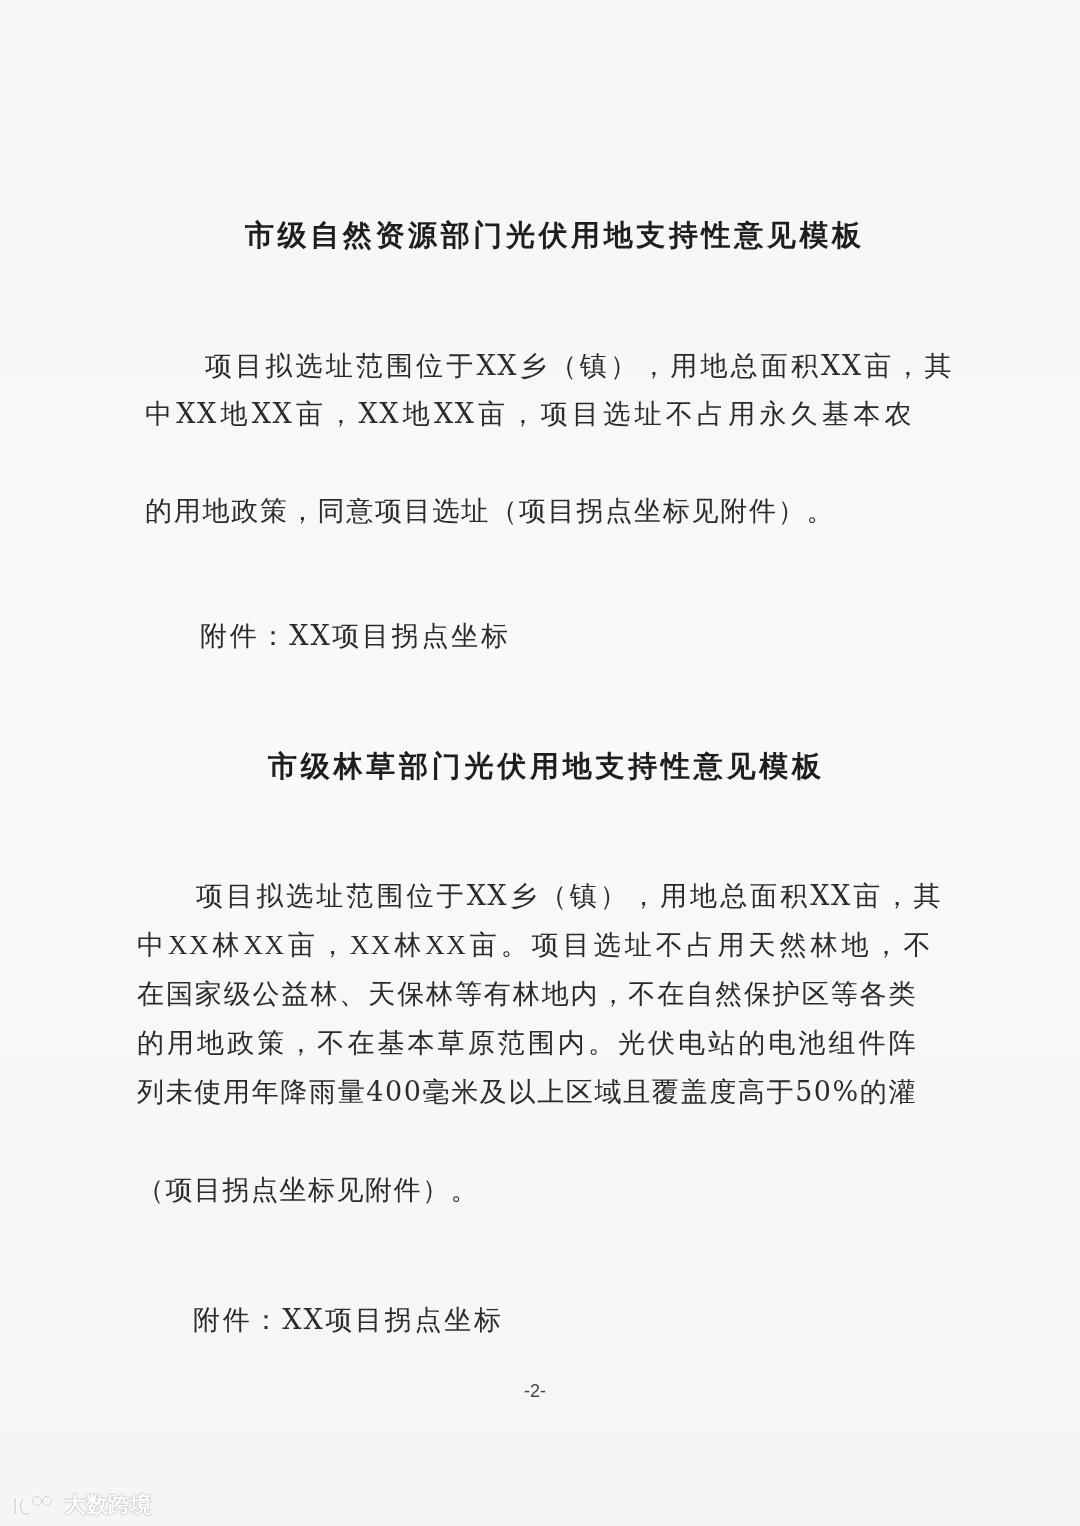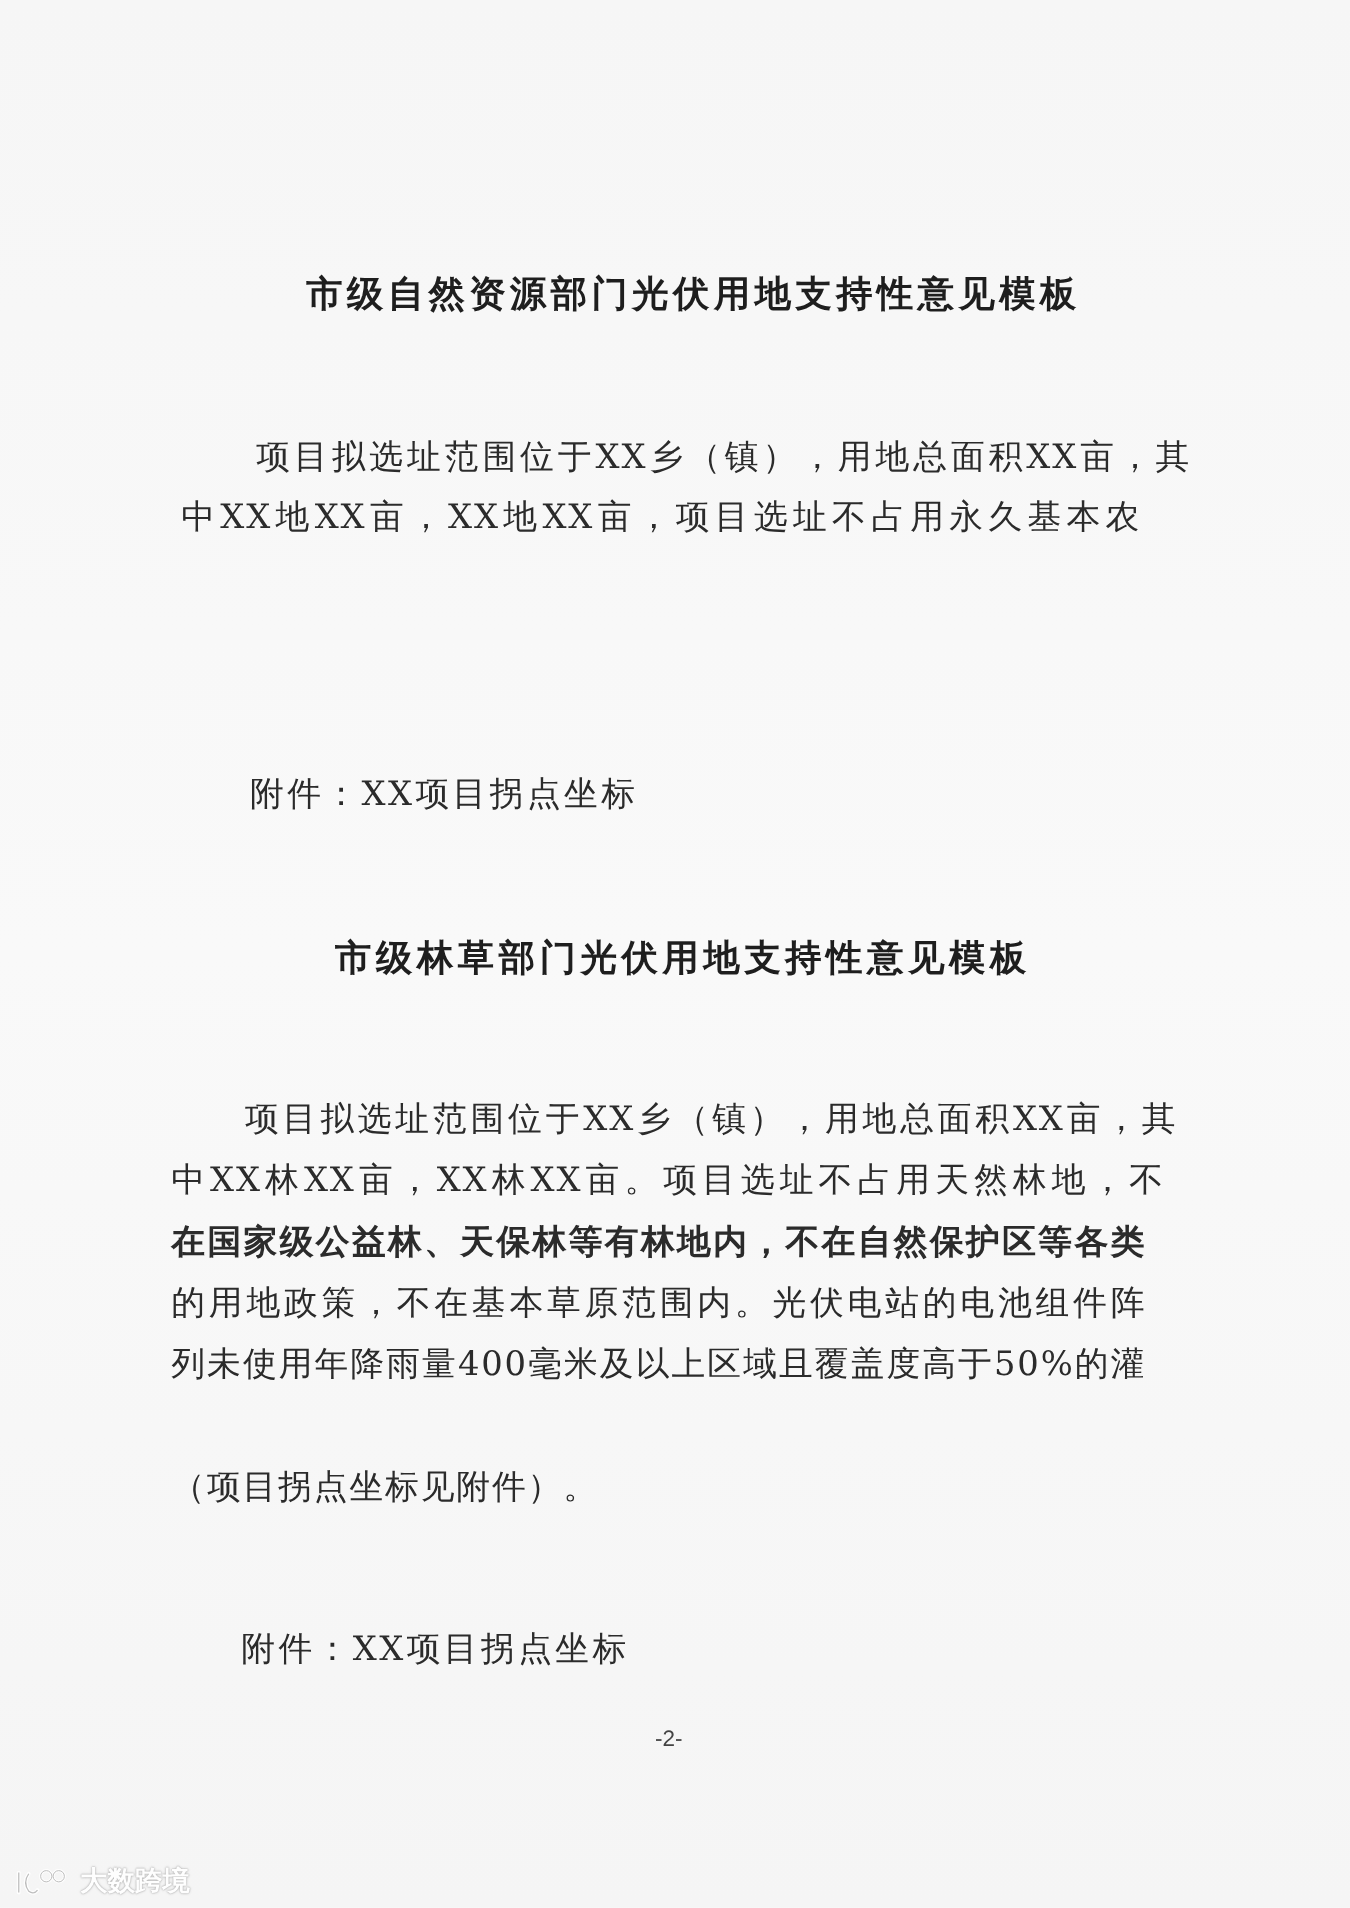--- a/index.html
+++ b/index.html
@@ -77,28 +77,29 @@
   </style>
 </head>
 <body>
 
 <div class="page">
 
   <div class="title" style="left:245px; top:215px; width:618px; text-align:justify; text-align-last:justify;">市级自然资源部门光伏用地支持性意见模板</div>
 
   <div class="line" style="left:205px; top:348px; width:748px; text-align:justify; text-align-last:justify;">项目拟选址范围位于XX乡（镇），用地总面积XX亩，其</div>
   <div class="line" style="left:145px; top:396px; width:768px; text-align:justify; text-align-last:justify;">中XX地XX亩，XX地XX亩，项目选址不占用永久基本农</div>
+  <div class="line" style="left:145px; top:493px; width:690px; text-align:justify; text-align-last:justify;">的用地政策，同意项目选址（项目拐点坐标见附件）。</div>
 
   <div class="attach" style="left:200px; top:618px; width:310px; text-align:justify; text-align-last:justify;">附件：XX项目拐点坐标</div>
 
   <div class="title" style="left:268px; top:746px; width:555px; text-align:justify; text-align-last:justify;">市级林草部门光伏用地支持性意见模板</div>
 
   <div class="line" style="left:196px; top:878px; width:746px; text-align:justify; text-align-last:justify;">项目拟选址范围位于XX乡（镇），用地总面积XX亩，其</div>
-  <div class="line" style="left:137px; top:927px; width:795px; text-align:justify; text-align-last:justify;">中XX林XX亩，XX林XX亩。项目选址不占用天然林地，不</div>
-  <div class="line" style="left:137px; top:976px; width:780px; text-align:justify; text-align-last:justify;font-weight:bold;">在国家级公益林、天保林等有林地内，不在自然保护区等各类</div>
+  <div class="line" style="left:137px; top:927px; width:795px; text-align:justify; text-align-last:justify;font-family:Liberation Serif, serif;">中XX林XX亩，XX林XX亩。项目选址不占用天然林地，不</div>
+  <div class="line" style="left:137px; top:976px; width:780px; text-align:justify; text-align-last:justify;">在国家级公益林、天保林等有林地内，不在自然保护区等各类</div>
   <div class="line" style="left:137px; top:1025px; width:780px; text-align:justify; text-align-last:justify;">的用地政策，不在基本草原范围内。光伏电站的电池组件阵</div>
   <div class="line" style="left:137px; top:1074px; width:780px; text-align:justify; text-align-last:justify;">列未使用年降雨量400毫米及以上区域且覆盖度高于50%的灌</div>
   <div class="line" style="left:137px; top:1172px; width:332px; text-align:justify; text-align-last:justify;">（项目拐点坐标见附件）。</div>
 
   <div class="attach" style="left:193px; top:1302px; width:310px; text-align:justify; text-align-last:justify;">附件：XX项目拐点坐标</div>
 
   <div class="pagenum" style="left:524px; top:1380px;">-2-</div>
 
   <div class="watermark">
     <span class="wm-logo">

